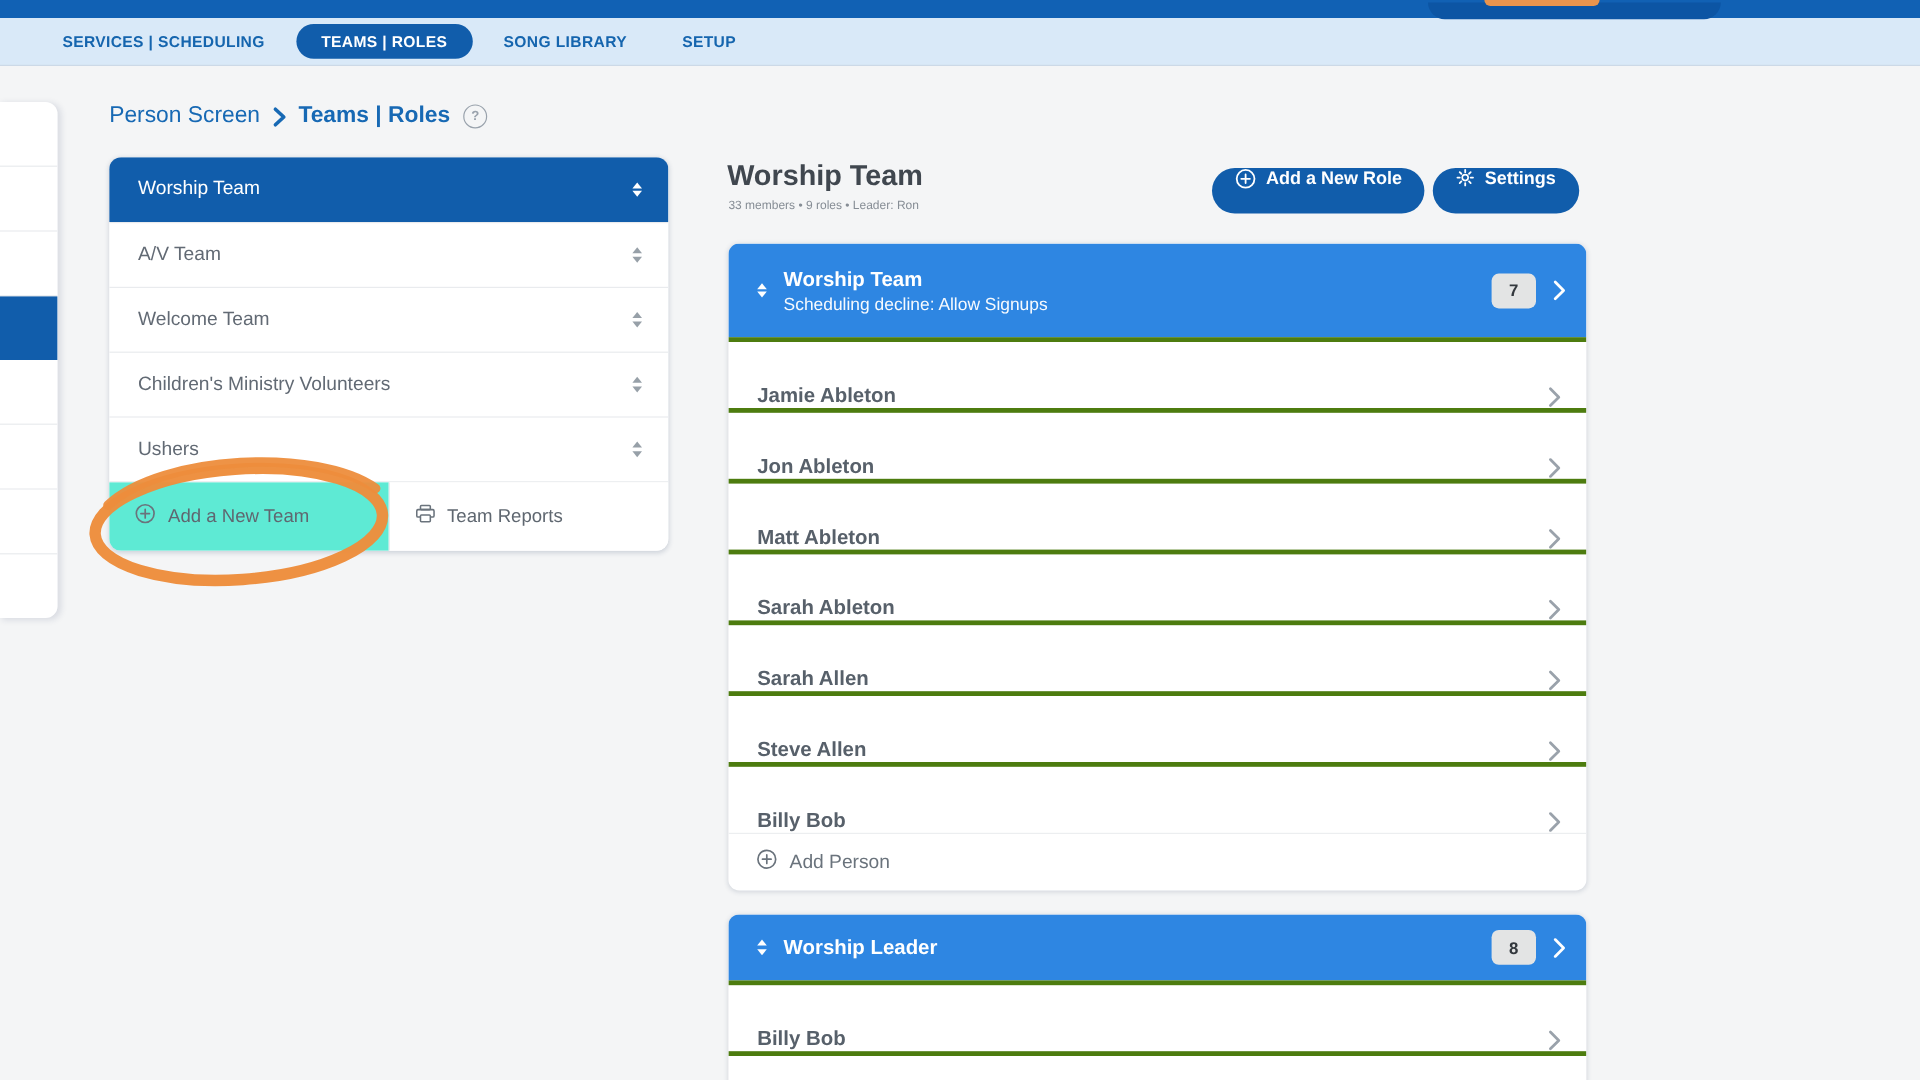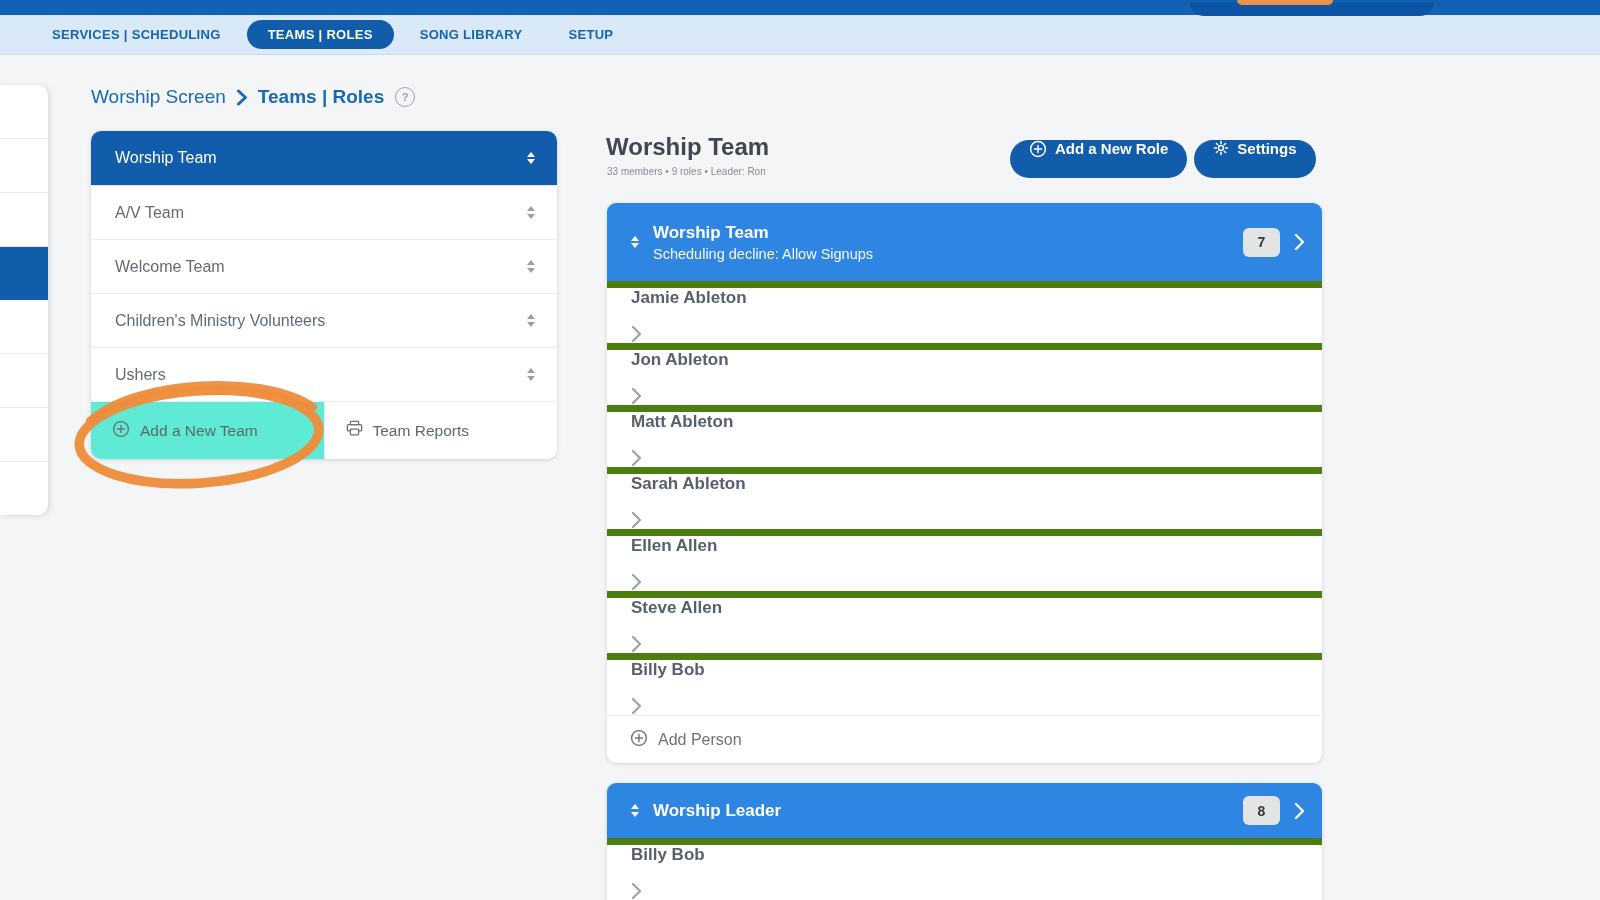--- a/index.html
+++ b/index.html
@@ -68,22 +68,22 @@
   .role-header.two-line{height:78px;}
   .role-header .sort-icon{color:#fff;margin-right:14px;}
   .role-titles{display:flex;flex-direction:column;gap:3px;}
   .role-title{font-size:17px;font-weight:700;}
   .role-subtitle{font-size:14.5px;color:rgba(255,255,255,.96);font-weight:400;}
   .role-right{margin-left:auto;display:flex;align-items:center;}
   .count-badge{min-width:37px;height:29px;background:#e3e4e4;border-radius:6px;color:#33383d;
     font-size:14px;font-weight:700;display:inline-flex;align-items:center;justify-content:center;}
   .chev{display:inline-flex;color:#9aa2ab;}
   .role-header .chev{color:#fff;margin-left:14px;}
-  .member-row{height:55px;display:flex;align-items:flex-start;justify-content:space-between;
-    padding:0 21px 0 24px;border-top:7px solid #4d7c0f;cursor:pointer;flex-direction:column;}
+  .member-row{height:55px;display:flex;align-items:flex-end;justify-content:space-between;
+    padding:0 21px 0 24px;border-top:4px solid #4d7c0f;cursor:pointer;}
   .member-row:first-of-type{border-top:none;}
   .member-name{font-size:17px;font-weight:700;color:#57606a;}
   .add-person-row{height:47px;display:flex;align-items:center;gap:10px;padding-left:23px;
     border-top:1px solid #eceef0;font-size:16px;color:#6a737c;cursor:pointer;}
   .add-person-row svg{color:#6a737c;}
 </style>
 </head>
 <body>
 
 <div class="topbar">
@@ -94,21 +94,21 @@
 <div class="navbar">
   <div style="display:flex;align-items:center;">
       <div class="nav-tab">SERVICES | SCHEDULING</div>
       <div class="nav-tab active">TEAMS | ROLES</div>
       <div class="nav-tab">SONG LIBRARY</div>
       <div class="nav-tab">SETUP</div>
     </div>
 </div>
 
 <div class="breadcrumb">
-  <span class="crumb">Worship Screen</span>
+  <span class="crumb">Person Screen</span>
   <span class="bc-chev">
     <svg width="12" height="17" viewBox="0 0 12 17">
         <path d="M2.5 2 L9.5 8.5 L2.5 15" fill="none" stroke="currentColor" stroke-width="3" stroke-linecap="round" stroke-linejoin="round"></path>
       </svg>
   </span>
   <span class="current">Teams | Roles</span>
   <span class="help-circle">?</span>
 </div>
 
 <div class="left-strip">
@@ -258,21 +258,21 @@
       </div>
       <div class="member-row">
         <span class="member-name">Sarah Ableton</span>
         <span class="chev">
           <svg width="11" height="18" viewBox="0 0 11 18">
             <path d="M2 2 L9 9 L2 16" fill="none" stroke="currentColor" stroke-width="2.3" stroke-linecap="round" stroke-linejoin="round"></path>
           </svg>
         </span>
       </div>
       <div class="member-row">
-        <span class="member-name">Ellen Allen</span>
+        <span class="member-name">Sarah Allen</span>
         <span class="chev">
           <svg width="11" height="18" viewBox="0 0 11 18">
             <path d="M2 2 L9 9 L2 16" fill="none" stroke="currentColor" stroke-width="2.3" stroke-linecap="round" stroke-linejoin="round"></path>
           </svg>
         </span>
       </div>
       <div class="member-row">
         <span class="member-name">Steve Allen</span>
         <span class="chev">
           <svg width="11" height="18" viewBox="0 0 11 18">

